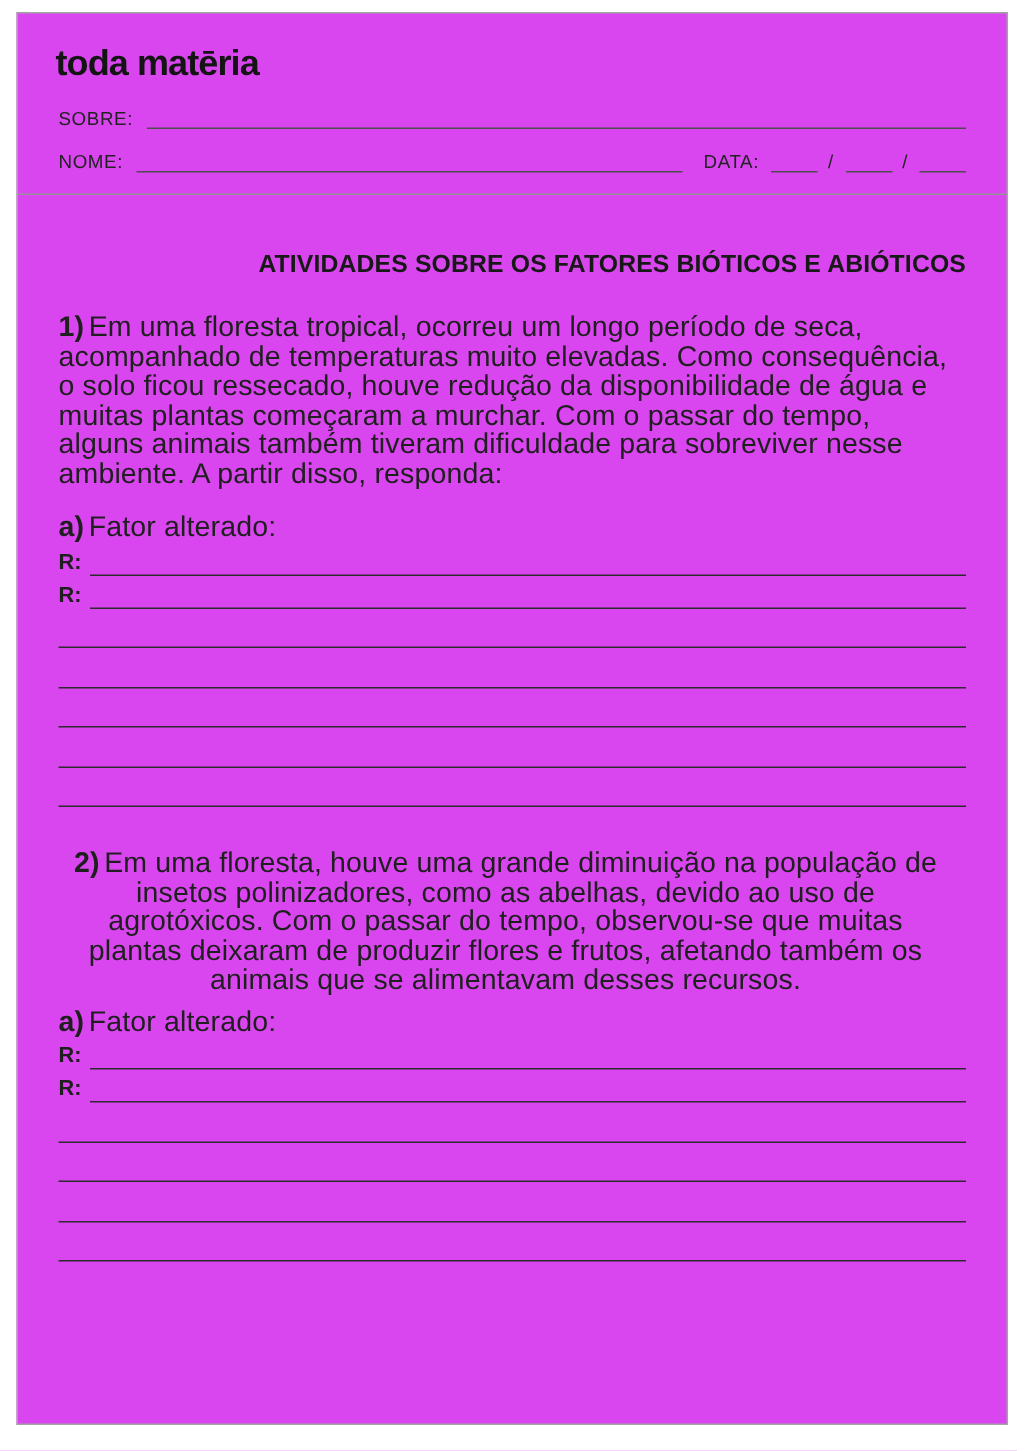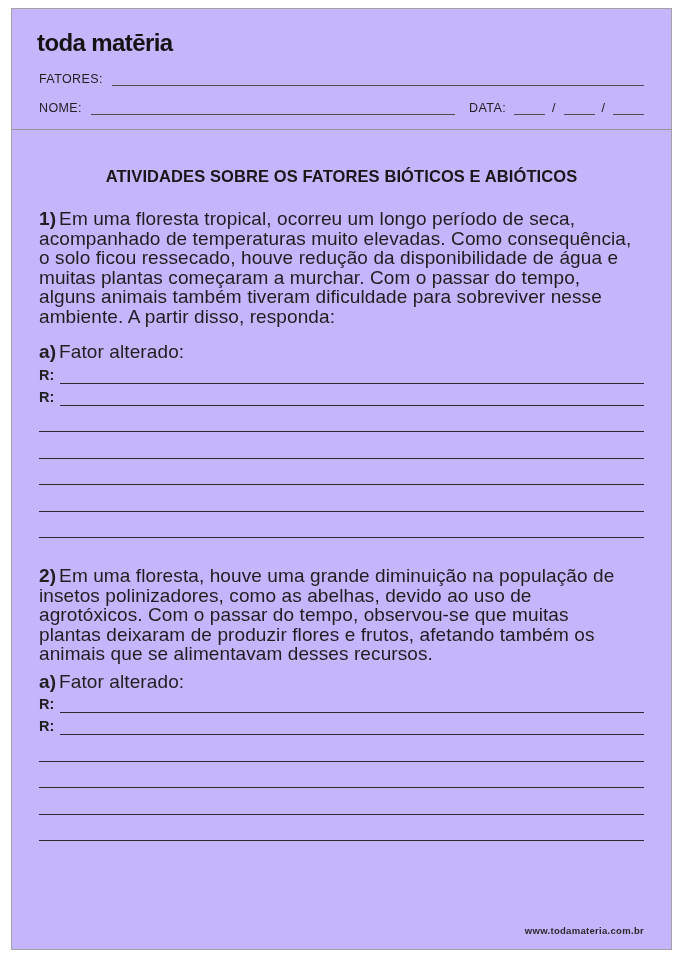--- a/index.html
+++ b/index.html
@@ -10,21 +10,21 @@
     font-family: "Liberation Sans", "DejaVu Sans", sans-serif;
     color: #1f1f1f;
     overflow: hidden;
   }
   .frame {
     position: absolute;
     left: 11px; top: 8px;
     width: 661px; height: 942px;
     border: 1.5px solid #a3a3a3;
     display: flex; flex-direction: column;
-    background: #c4b5fd;
+    background: #d946ef;
   }
   
   .header {
     padding: 20px 27px 14px 27px;
     border-bottom: 1.4px solid #949494;
   }
   .logo {
     font-weight: bold;
     font-size: 24px;
     letter-spacing: -0.6px;
@@ -63,36 +63,36 @@
   }
   
   .content {
     flex: 1;
     display: flex;
     flex-direction: column;
     padding: 0 27px;
   }
   .title {
     margin-top: 36px;
-    text-align: center;
+    text-align: right;
     font-size: 16.5px;
     font-weight: bold;
     letter-spacing: 0.1px;
     color: #181818;
     line-height: 21px;
   }
   .qtext {
     margin-top: 22px;
     font-size: 19px;
     line-height: 19.5px;
     letter-spacing: 0.1px;
     max-width: 596px;
     color: #1f1f1f;
   }
-  .qtext.q2 { margin-top: 28px; }
+  .qtext.q2 { margin-top: 28px; text-align: center; }
   .qnum { margin-right: 3px; }
   .ptext {
     margin-top: 16px;
     font-size: 19px;
     line-height: 19.5px;
     letter-spacing: 0.1px;
   }
   .ptext.partb { margin-top: 24px; }
   .ptext.tight { margin-top: 8px; }
   .ptext b { margin-right: 3px; }
@@ -130,21 +130,21 @@
 </style>
 </head>
 <body>
 
 <div class="frame">
 
   <div class="header">
     <div class="logo">toda matēria</div>
 
     <div class="hrow">
-      <span class="hlabel">FATORES:</span>
+      <span class="hlabel">SOBRE:</span>
       <span class="hline"></span>
     </div>
 
     <div class="hrow">
       <span class="hlabel">NOME:</span>
       <span class="hline"></span>
       <span class="hlabel dlabel">DATA:</span>
       <span class="dline"></span>
       <span class="dsep">/</span>
       <span class="dline"></span>
@@ -199,15 +199,14 @@
       <b class="rp">R:</b>
       <span class="aline"></span>
     </div>
     <div class="extra">
         <div class="write-line"></div>
         <div class="write-line"></div>
         <div class="write-line"></div>
         <div class="write-line"></div>
       </div>
 
-    <div class="footer">www.todamateria.com.br</div>
   </div>
 </div>
 
 </body></html>

